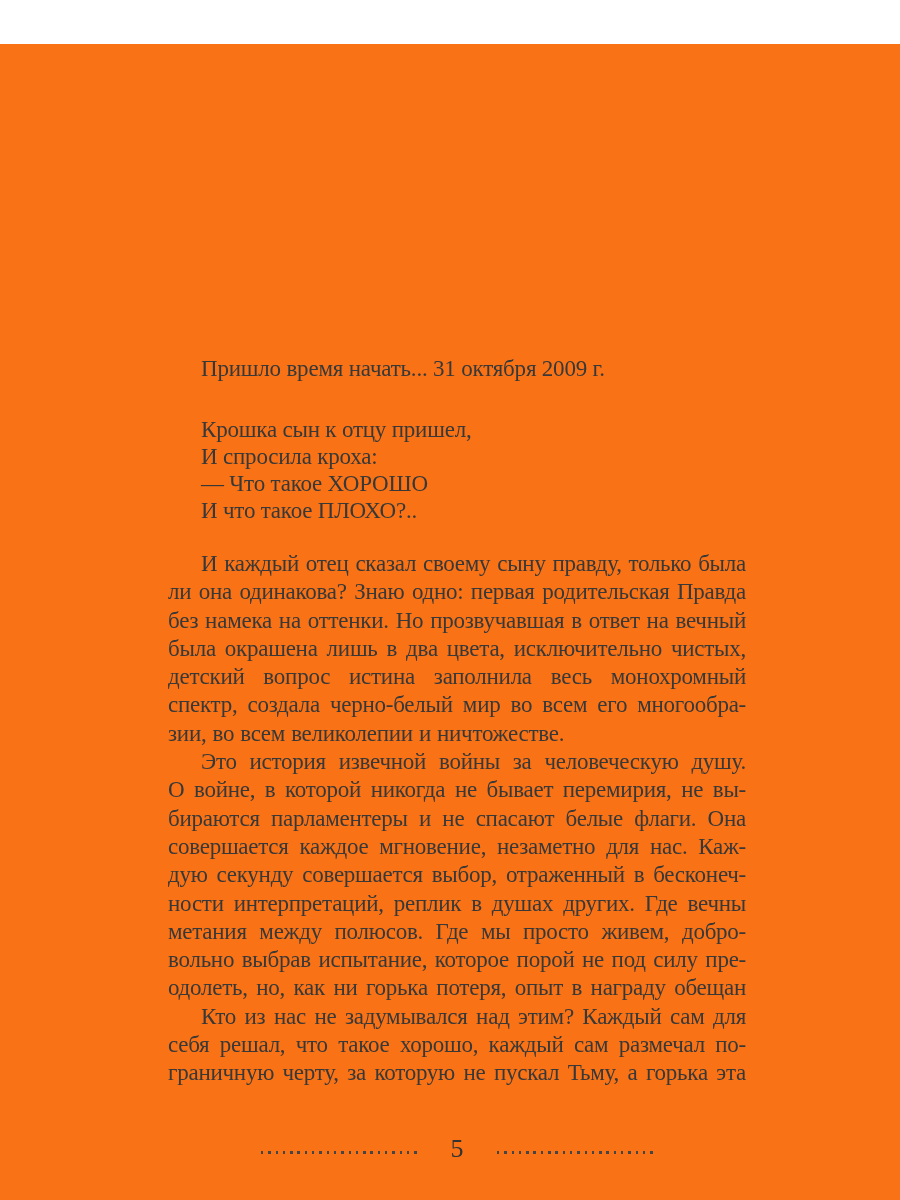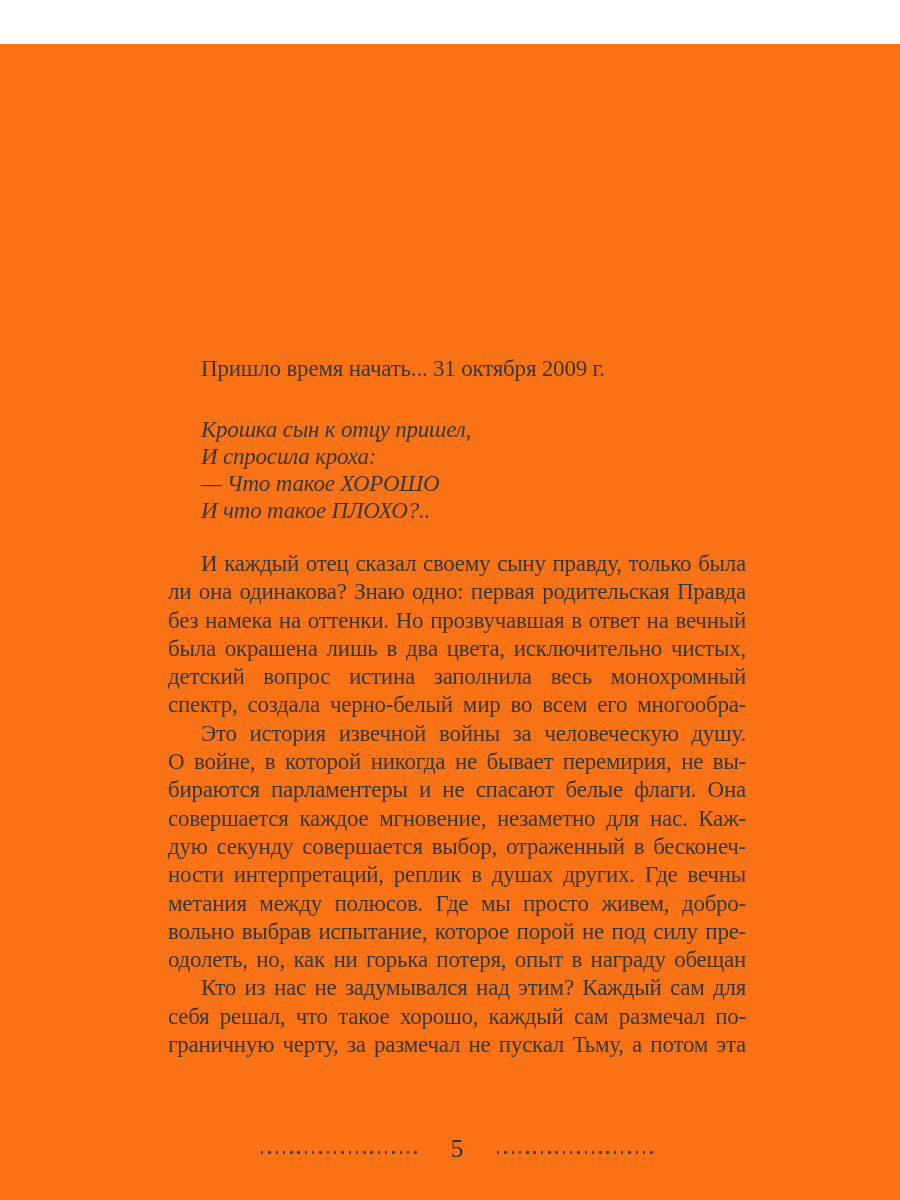--- a/index.html
+++ b/index.html
@@ -25,21 +25,20 @@
   }
   .date-line {
     font-size: 23px;
     line-height: 28px;
     padding-left: 33px;
     margin-bottom: 33px;
     letter-spacing: -0.2px;
     white-space: nowrap;
   }
   .epigraph {
-    font-style: italic;
     font-size: 23px;
     line-height: 27px;
     padding-left: 33px;
     margin-bottom: 26px;
     letter-spacing: -0.2px;
   }
   .body-text {
     font-size: 23px;
     line-height: 28.3px;
   }
@@ -96,36 +95,37 @@
       </div>
 
     <div class="body-text">
         <div>
           <div class="line first">И каждый отец сказал своему сыну правду, только была</div>
           <div class="line">ли она одинакова? Знаю одно: первая родительская Правда</div>
           <div class="line">без намека на оттенки. Но прозвучавшая в ответ на вечный</div>
           <div class="line">была окрашена лишь в два цвета, исключительно чистых,</div>
           <div class="line">детский вопрос истина заполнила весь монохромный</div>
           <div class="line">спектр, создала черно-белый мир во всем его многообра-</div>
+          <div class="line endleft">зии, во всем великолепии и ничтожестве.</div>
         </div>
         <div>
           <div class="line first">Это история извечной войны за человеческую душу.</div>
           <div class="line">О войне, в которой никогда не бывает перемирия, не вы-</div>
           <div class="line">бираются парламентеры и не спасают белые флаги. Она</div>
           <div class="line">совершается каждое мгновение, незаметно для нас. Каж-</div>
           <div class="line">дую секунду совершается выбор, отраженный в бесконеч-</div>
           <div class="line">ности интерпретаций, реплик в душах других. Где вечны</div>
           <div class="line">метания между полюсов. Где мы просто живем, добро-</div>
           <div class="line">вольно выбрав испытание, которое порой не под силу пре-</div>
           <div class="line">одолеть, но, как ни горька потеря, опыт в награду обещан</div>
         </div>
         <div>
           <div class="line first">Кто из нас не задумывался над этим? Каждый сам для</div>
           <div class="line">себя решал, что такое хорошо, каждый сам размечал по-</div>
-          <div class="line">граничную черту, за размечал не пускал Тьму, а потом эта</div>
+          <div class="line">граничную черту, за которую не пускал Тьму, а горька эта</div>
         </div>
       </div>
 
   </div>
 
   <div class="footer">
     <div class="dots"></div>
     <div class="page-num">5</div>
     <div class="dots"></div>
   </div>

